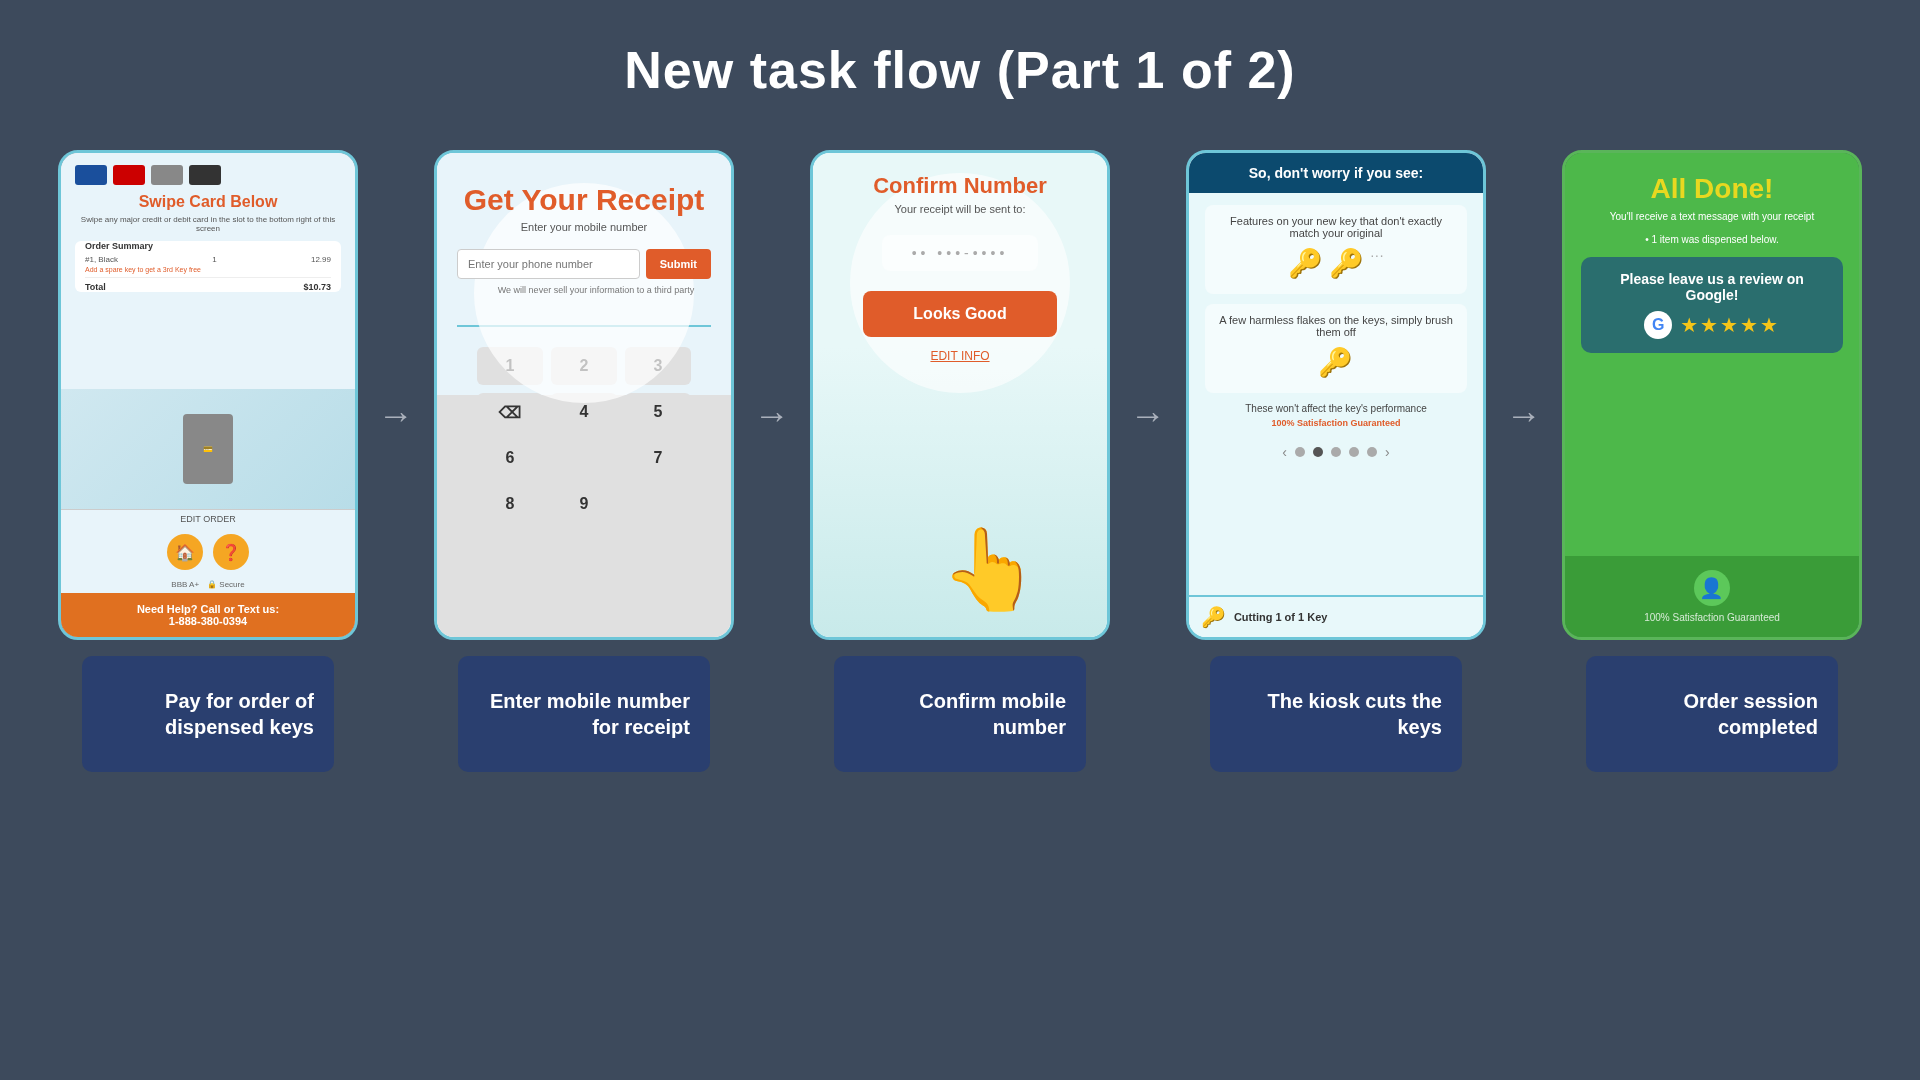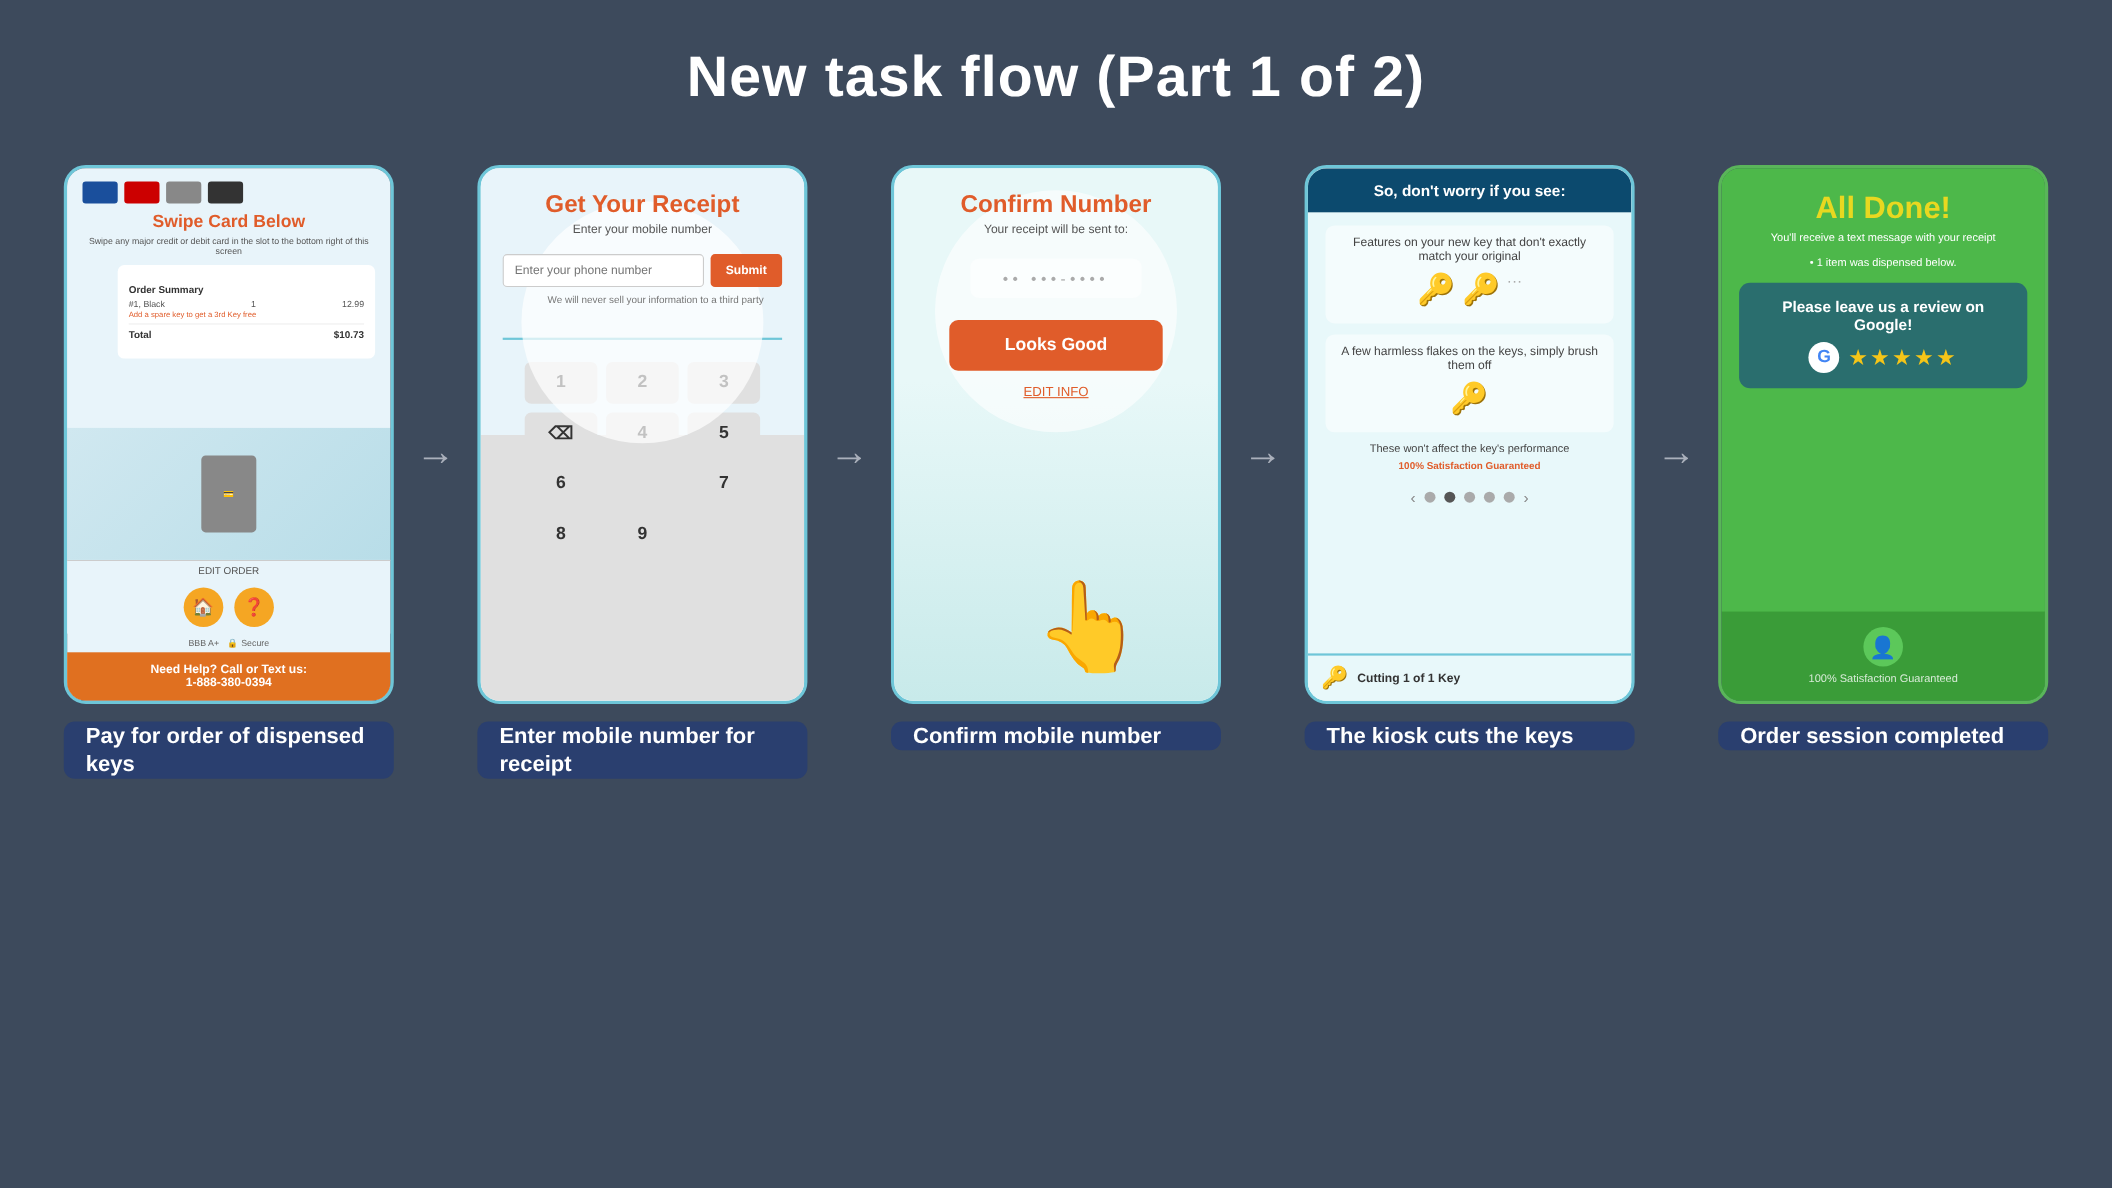--- a/index.html
+++ b/index.html
@@ -110,23 +110,22 @@
     .step1-subtitle {
       color: #555;
       font-size: 8px;
       text-align: center;
       margin-bottom: 8px;
     }
 
     .step1-order-summary {
       background: #fff;
       border-radius: 6px;
-      padding: 17px 10px;
+      padding: 0 10px;
       margin-bottom: 6px;
-      margin-left: 32px;
     }
 
     .order-summary-title {
       font-size: 9px;
       font-weight: 700;
       color: #333;
       margin-bottom: 4px;
     }
 
     .order-row {
@@ -237,26 +236,27 @@
       background: rgba(255,255,255,0.7);
       border-radius: 50%;
       position: absolute;
       top: 30px;
       left: 50%;
       transform: translateX(-50%);
     }
 
     .step2-title {
       color: #e05c2a;
-      font-size: 22px;
+      font-size: 30px;
       font-weight: 800;
       text-align: left;
       position: relative;
       z-index: 2;
       margin-bottom: 4px;
+      margin-top: 10px;
     }
 
     .step2-subtitle {
       color: #555;
       font-size: 11px;
       text-align: center;
       margin-bottom: 16px;
       position: relative;
       z-index: 2;
     }
@@ -631,23 +631,23 @@
 
     .step5-satisfaction {
       font-size: 10px;
       color: rgba(255,255,255,0.8);
     }
 
     
     .caption-box {
       background: #2a3f6f;
       border-radius: 10px;
-      padding: 0 20px;
-      width: 300px;
-      text-align: left;
+      padding: 32px 20px;
+      width: 252px;
+      text-align: right;
       margin-top: 16px;
     }
 
     .caption-text {
       color: #ffffff;
       font-size: 20px;
       font-weight: 700;
       line-height: 1.3;
     }
   </style>

